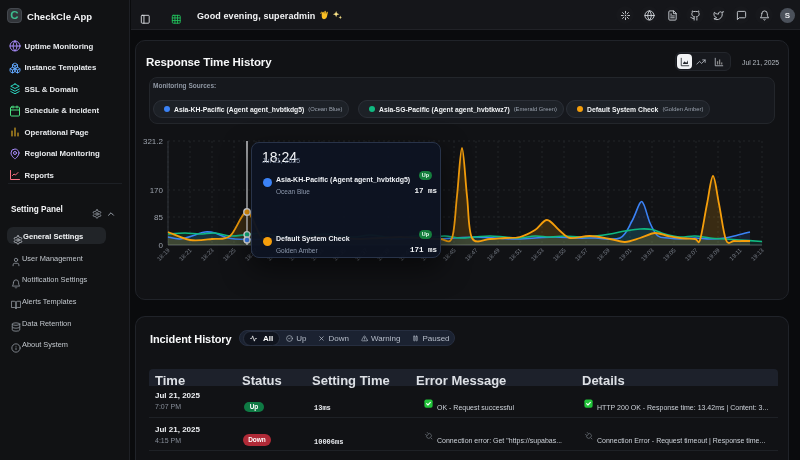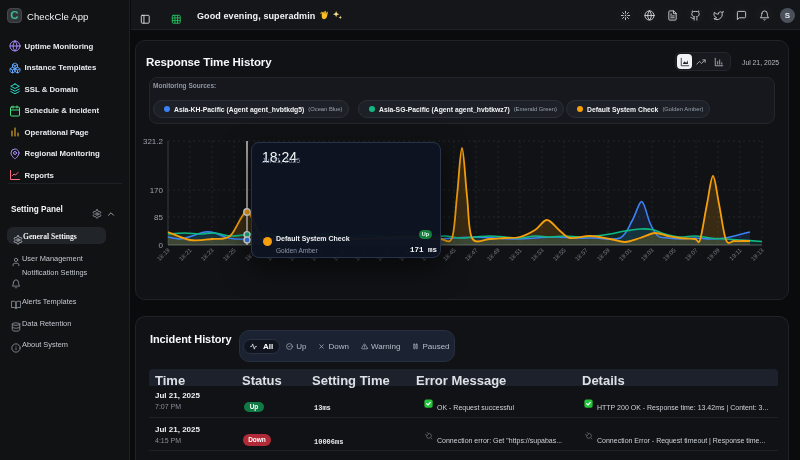--- a/index.html
+++ b/index.html
@@ -1,20 +1,20 @@
 <!DOCTYPE html>
 <html><head><meta charset="utf-8"><style>
 *{margin:0;padding:0;box-sizing:border-box}
 html,body{width:800px;height:460px;overflow:hidden;background:#0a0b0d;font-family:"Liberation Sans",sans-serif;-webkit-font-smoothing:antialiased}
 .abs{position:absolute}
 body{position:relative}
 
 .side{position:absolute;left:0;top:0;width:130px;height:460px;background:#111214;border-right:1px solid #1e2025}
 .logo{position:absolute;left:7px;top:8px;width:15px;height:15px;border-radius:4px;background:#32353a;border:1px solid #44484e;color:#3dbd8e;font-weight:bold;font-size:11.5px;text-align:center;line-height:13.5px}
-.brand{position:absolute;left:27px;top:10.5px;font-size:9.5px;font-weight:normal;color:#f3f4f6;letter-spacing:.1px}
+.brand{position:absolute;left:27px;top:10.5px;font-size:9.5px;font-weight:bold;color:#f3f4f6;letter-spacing:.1px}
 .ni{position:absolute;left:8.5px;height:20px;display:flex;align-items:center}
 .ni svg{width:12px;height:12px}
 .nt{position:absolute;left:24.5px;font-size:7.8px;font-weight:bold;color:#e7e9ec;white-space:nowrap}
 .sep{position:absolute;left:8px;top:183px;width:114px;height:1px;background:#1d2025}
 .sp{position:absolute;left:11px;top:204.5px;font-size:8.2px;font-weight:bold;color:#f3f4f6}
 .set-ic{position:absolute;left:11px;width:10px;height:10px}
 .st{position:absolute;left:22px;font-size:7.4px;color:#c2c7cd;white-space:nowrap}
 .pill-active{position:absolute;left:7px;top:227px;width:99px;height:17px;background:#212428;border-radius:6px}
 
 .top{position:absolute;left:131px;top:0;width:669px;height:30px;background:#15161a;border-bottom:1px solid #212227}
@@ -46,21 +46,21 @@
 .tip{position:absolute;left:251px;top:142px;width:190px;height:116px;background:rgba(13,20,34,0.97);border:1px solid #283349;border-radius:8px;box-shadow:0 10px 28px rgba(0,0,0,.55)}
 .tip .t1{position:absolute;left:10px;top:6px;font-size:14px;font-weight:normal;color:#f4f6f8}
 .tip .t2{position:absolute;left:10px;top:14px;font-size:7px;color:#8d99ad}
 .trow{position:absolute;left:10px;width:170px;height:24px}
 .trow .c{position:absolute;left:1px;top:1.5px;width:9px;height:9px;border-radius:50%}
 .trow .n{position:absolute;left:14px;top:0;font-size:7px;font-weight:bold;color:#eef1f5;white-space:nowrap}
 .trow .s{position:absolute;left:14px;top:12px;font-size:6.5px;color:#8d99ad}
 .trow .up{position:absolute;right:0;top:-5px;width:13px;height:8.5px;background:#157f3d;border-radius:5px;color:#e9fbf1;font-size:5.5px;font-weight:bold;text-align:center;line-height:8.5px}
 .trow .v{position:absolute;right:-5px;top:11px;font-size:7.5px;font-weight:bold;color:#f4f6f8;font-family:"Liberation Mono",monospace}
 
-.fgroup{position:absolute;left:239px;top:330px;width:216px;height:32px;background:#1b2231;border:1px solid #262e40;border-radius:10px;display:flex;align-items:center;padding:0 3px}
+.fgroup{position:absolute;left:239px;top:330px;width:216px;height:16px;background:#1b2231;border:1px solid #262e40;border-radius:10px;display:flex;align-items:center;padding:0 3px}
 .fb{height:15px;border-radius:8px;display:flex;align-items:center;padding:0 6px;color:#b6bdc9;font-size:8px;white-space:nowrap}
 .fb svg{margin-right:3px}
 .fb.on{background:#10141e;color:#fff;font-weight:bold;border:1px solid #2a3140}
 
 .thead{position:absolute;left:149px;top:369px;width:629px;height:17px;background:#1d212b;border-radius:4px 4px 0 0}
 .th{position:absolute;top:372.5px;font-size:13px;font-weight:bold;color:#dde0e5}
 .row1{position:absolute;left:149px;top:386px;width:629px;height:31.5px;border-bottom:1px solid #1e2126}
 .row2{position:absolute;left:149px;top:417.5px;width:629px;height:33.5px;border-bottom:1px solid #1e2126}
 .date{font-size:8px;font-weight:bold;color:#eceef1}
 .tsub{font-size:7px;color:#878e99;margin-top:2.5px}
@@ -142,31 +142,31 @@
       <circle cx="12" cy="12" r="3"></circle>
     </svg></div>
 <div class="abs" style="left:106px;top:205px;width:10px;height:10px"><svg viewBox="0 0 24 24" width="10" height="10" fill="none" stroke="#9aa1ab" stroke-width="2.4" stroke-linecap="round" stroke-linejoin="round">
       <path d="m6 15 6-6 6 6"></path>
     </svg></div>
 <div class="pill-active"></div>
 <div class="set-ic" style="top:231px;left:13px"><svg viewBox="0 0 24 24" width="10" height="10" fill="none" stroke="#c3c8cf" stroke-width="2" stroke-linecap="round" stroke-linejoin="round">
       <path d="M12.22 2h-.44a2 2 0 0 0-2 2v.18a2 2 0 0 1-1 1.73l-.43.25a2 2 0 0 1-2 0l-.15-.08a2 2 0 0 0-2.73.73l-.22.38a2 2 0 0 0 .73 2.73l.15.1a2 2 0 0 1 1 1.72v.51a2 2 0 0 1-1 1.74l-.15.09a2 2 0 0 0-.73 2.73l.22.38a2 2 0 0 0 2.73.73l.15-.08a2 2 0 0 1 2 0l.43.25a2 2 0 0 1 1 1.73V20a2 2 0 0 0 2 2h.44a2 2 0 0 0 2-2v-.18a2 2 0 0 1 1-1.73l.43-.25a2 2 0 0 1 2 0l.15.08a2 2 0 0 0 2.73-.73l.22-.39a2 2 0 0 0-.73-2.73l-.15-.08a2 2 0 0 1-1-1.74v-.5a2 2 0 0 1 1-1.74l.15-.09a2 2 0 0 0 .73-2.73l-.22-.38a2 2 0 0 0-2.73-.73l-.15.08a2 2 0 0 1-2 0l-.43-.25a2 2 0 0 1-1-1.73V4a2 2 0 0 0-2-2z"></path>
       <circle cx="12" cy="12" r="3"></circle>
     </svg></div>
-<div class="st" style="top:232px;left:23px;color:#f1f3f5;font-weight:bold;font-size:7.6px;font-family:Liberation Serif, serif;">General Settings</div>
+<div class="st" style="top:232px;left:23px;color:#f1f3f5;font-weight:bold;font-size:7.6px;">General Settings</div>
 <div class="set-ic" style="top:253px;"><svg viewBox="0 0 24 24" width="10" height="10" fill="none" stroke="#8f959e" stroke-width="2" stroke-linecap="round" stroke-linejoin="round">
       <path d="M19 21v-2a4 4 0 0 0-4-4H9a4 4 0 0 0-4 4v2"></path>
       <circle cx="12" cy="7" r="4"></circle>
     </svg></div>
 <div class="st" style="top:254px;">User Management</div>
 <div class="set-ic" style="top:274.5px;"><svg viewBox="0 0 24 24" width="10" height="10" fill="none" stroke="#8f959e" stroke-width="2" stroke-linecap="round" stroke-linejoin="round">
       <path d="M6 8a6 6 0 0 1 12 0c0 7 3 9 3 9H3s3-2 3-9"></path>
       <path d="M10.3 21a1.94 1.94 0 0 0 3.4 0"></path>
     </svg></div>
-<div class="st" style="top:268px;">Notification Settings</div>
+<div class="st" style="top:275px;">Notification Settings</div>
 <div class="set-ic" style="top:296px;"><svg viewBox="0 0 24 24" width="10" height="10" fill="none" stroke="#8f959e" stroke-width="2" stroke-linecap="round" stroke-linejoin="round">
       <path d="M2 3h6a4 4 0 0 1 4 4v14a3 3 0 0 0-3-3H2z"></path>
       <path d="M22 3h-6a4 4 0 0 0-4 4v14a3 3 0 0 1 3-3h7z"></path>
     </svg></div>
 <div class="st" style="top:297px;">Alerts Templates</div>
 <div class="set-ic" style="top:317.5px;"><svg viewBox="0 0 24 24" width="10" height="10" fill="none" stroke="#8f959e" stroke-width="2" stroke-linecap="round" stroke-linejoin="round">
       <ellipse cx="12" cy="5" rx="9" ry="3"></ellipse>
       <path d="M3 5v14a9 3 0 0 0 18 0V5"></path>
       <path d="M3 12a9 3 0 0 0 18 0"></path>
     </svg></div>
@@ -363,20 +363,27 @@
 <path d="M168.0,232.0C171.7,233.3,182.7,238.8,190.0,240.0C197.3,241.2,205.3,239.7,212.0,239.0C218.7,238.3,224.2,240.5,230.0,236.0C235.8,231.5,241.7,211.7,247.0,212.0C252.3,212.3,256.8,233.3,262.0,238.0C267.2,242.7,271.7,239.8,278.0,240.0C284.3,240.2,293.0,239.5,300.0,239.0C307.0,238.5,313.3,237.2,320.0,237.0C326.7,236.8,333.3,237.7,340.0,238.0C346.7,238.3,353.3,239.0,360.0,239.0C366.7,239.0,373.3,238.3,380.0,238.0C386.7,237.7,393.3,237.0,400.0,237.0C406.7,237.0,413.3,237.7,420.0,238.0C426.7,238.3,434.7,239.0,440.0,239.0C445.3,239.0,449.2,245.2,452.0,238.0C454.8,230.8,455.3,211.0,457.0,196.0C458.7,181.0,460.3,148.0,462.0,148.0C463.7,148.0,465.3,181.0,467.0,196.0C468.7,211.0,468.2,230.8,472.0,238.0C475.8,245.2,484.5,239.0,490.0,239.0C495.5,239.0,500.0,238.3,505.0,238.0C510.0,237.7,515.0,238.3,520.0,237.0C525.0,235.7,530.5,232.8,535.0,230.0C539.5,227.2,543.0,220.0,547.0,220.0C551.0,220.0,555.2,227.0,559.0,230.0C562.8,233.0,564.8,237.0,570.0,238.0C575.2,239.0,583.3,235.8,590.0,236.0C596.7,236.2,604.2,238.0,610.0,239.0C615.8,240.0,620.0,242.2,625.0,242.0C630.0,241.8,635.0,239.5,640.0,238.0C645.0,236.5,650.3,233.3,655.0,233.0C659.7,232.7,663.8,235.2,668.0,236.0C672.2,236.8,675.5,237.5,680.0,238.0C684.5,238.5,691.7,238.7,695.0,239.0C698.3,239.3,698.0,245.8,700.0,240.0C702.0,234.2,704.8,214.7,707.0,204.0C709.2,193.3,711.0,176.0,713.0,176.0C715.0,176.0,716.8,193.3,719.0,204.0C721.2,214.7,723.5,233.8,726.0,240.0C728.5,246.2,731.3,240.8,734.0,241.0C736.7,241.2,739.3,241.0,742.0,241.0C744.7,241.0,748.7,241.0,750.0,241.0" fill="none" stroke="#f59e0b" stroke-width="1.8" stroke-linejoin="round"></path>
 <line x1="247" y1="141" x2="247" y2="245" stroke="#e9ebef" stroke-width="1.3"></line>
 <circle cx="247" cy="212" r="3.2" fill="#f59e0b" stroke="#e8eaee" stroke-width="1.4"></circle>
 <circle cx="247" cy="234.6" r="3" fill="#10b981" stroke="#e8eaee" stroke-width="1.4"></circle>
 <circle cx="247" cy="240" r="3" fill="#3b82f6" stroke="#e8eaee" stroke-width="1.4"></circle>
 </svg>
 
 <div class="tip">
 <div class="t1">18:24</div>
     <div class="t2">Jul 21, 2025</div>
+<div class="trow" style="top:33px">
+      <span class="c" style="background:#3b82f6"></span>
+      <span class="n">Asia-KH-Pacific (Agent agent_hvbtkdg5)</span>
+      <span class="up">Up</span>
+      <span class="s">Ocean Blue</span>
+      <span class="v">17 ms</span>
+    </div>
 <div class="trow" style="top:92px">
       <span class="c" style="background:#f59e0b"></span>
       <span class="n">Default System Check</span>
       <span class="up">Up</span>
       <span class="s">Golden Amber</span>
       <span class="v">171 ms</span>
     </div>
 </div>
 
 <div class="card c2"></div>

